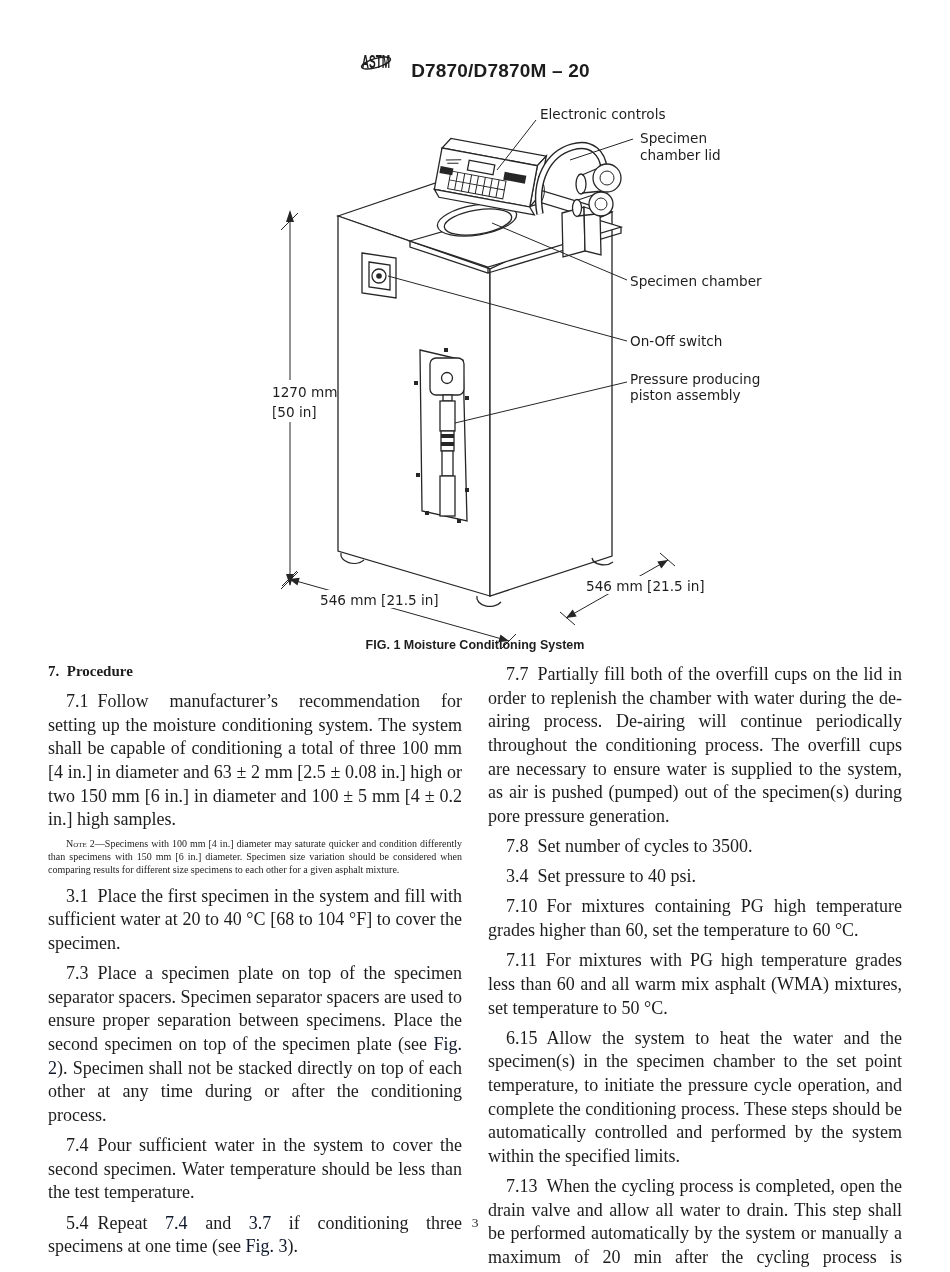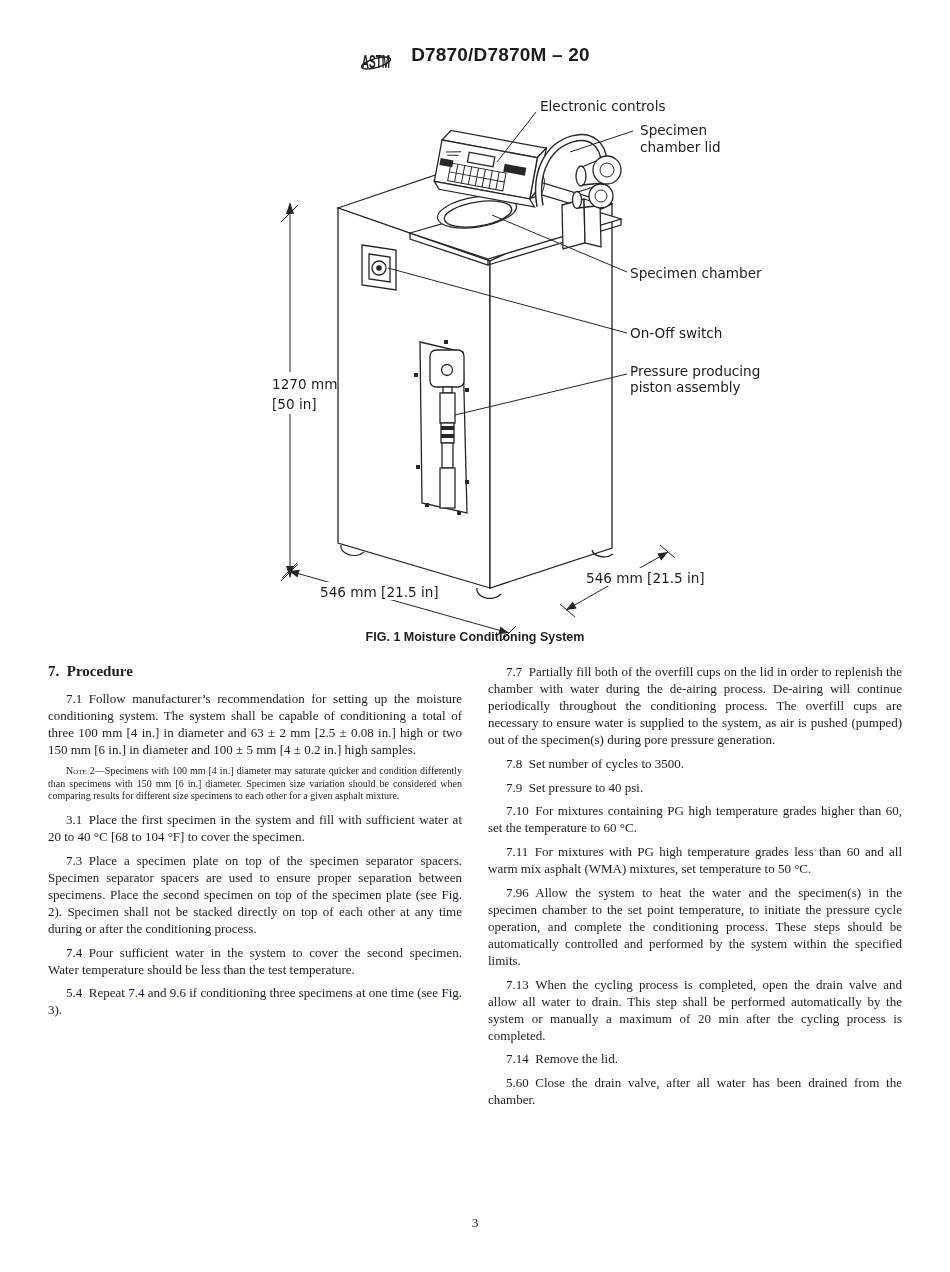--- a/index.html
+++ b/index.html
@@ -2,35 +2,35 @@
 <html><head>
 <meta charset="utf-8">
 <style>
   html,body{margin:0;padding:0;}
   body{
     width:950px;height:1272px;position:relative;background:#ffffff;
     font-family:"Liberation Serif",serif;color:#1c1c1c;overflow:hidden;
   }
   
   .doc-header{position:absolute;top:44px;left:0;width:100%;
-    display:flex;justify-content:center;align-items:flex-start;gap:11px;}
+    display:flex;justify-content:center;align-items:flex-end;gap:11px;}
   .doc-title{font-family:"Liberation Sans",sans-serif;font-weight:bold;font-size:19px;letter-spacing:.2px;margin-left:8px;}
   
-  .figure-wrap{position:absolute;top:92px;left:0;width:950px;height:560px;}
+  .figure-wrap{position:absolute;top:100px;left:0;width:950px;height:560px;}
   .fig-label{font-family:"DejaVu Sans",sans-serif;font-size:13.6px;fill:#1d1d1d;}
   .fig-caption{font-family:"Liberation Sans",sans-serif;font-weight:bold;font-size:12.5px;fill:#1d1d1d;}
   .ln{stroke:#262626;stroke-width:1.3;fill:none;}
   .lnw{stroke:#262626;stroke-width:1.3;fill:#ffffff;}
   .lnthin{stroke:#262626;stroke-width:1;fill:none;}
   .blk{fill:#262626;stroke:none;}
   
   .columns{position:absolute;top:663px;left:48px;width:854px;display:flex;gap:26px;}
   .col{width:414px;}
   .section-heading{font-size:15px;font-weight:bold;margin:0 0 10px 0;}
-  .para{margin:0 0 6.5px 0;text-align:justify;text-indent:18px;font-size:13px;line-height:1.315;}
+  .para{margin:0 0 6.5px 0;text-align:justify;text-indent:18px;font-size:18px;line-height:1.315;}
   .note{margin:2px 0 8px 0;text-align:justify;text-indent:18px;font-size:10px;line-height:1.27;}
   .sc{font-variant:small-caps;}
   .xref{color:#0f172a;text-decoration:none;cursor:pointer;}
   .page-number{position:absolute;top:1215px;left:0;width:100%;text-align:center;font-size:13.5px;}
 </style>
 </head>
 <body>
 
 <div class="doc-header">
   <svg width="32" height="38" viewBox="0 0 32 38">
@@ -173,30 +173,30 @@
 
 <div class="columns">
 
   <div class="col">
     <h2 class="section-heading">7. Procedure</h2>
     <p class="para">7.1 Follow manufacturer’s recommendation for setting up the moisture conditioning system. The system shall be capable of conditioning a total of three 100 mm [4 in.] in diameter and 63 ± 2 mm [2.5 ± 0.08 in.] high or two 150 mm [6 in.] in diameter and 100 ± 5 mm [4 ± 0.2 in.] high samples.</p>
     <p class="note"><span class="sc">Note 2</span><span>—Specimens with 100 mm [4 in.] diameter may saturate quicker and condition differently than specimens with 150 mm [6 in.] diameter. Specimen size variation should be considered when comparing results for different size specimens to each other for a given asphalt mixture.</span></p>
     <p class="para">3.1 Place the first specimen in the system and fill with sufficient water at 20 to 40 °C [68 to 104 °F] to cover the specimen.</p>
     <p class="para"><span>7.3 Place a specimen plate on top of the specimen separator spacers. Specimen separator spacers are used to ensure proper separation between specimens. Place the second specimen on top of the specimen plate (see </span><a class="xref">Fig. 2</a><span>). Specimen shall not be stacked directly on top of each other at any time during or after the conditioning process.</span></p>
     <p class="para">7.4 Pour sufficient water in the system to cover the second specimen. Water temperature should be less than the test temperature.</p>
-    <p class="para"><span>5.4 Repeat </span><a class="xref">7.4</a><span> and </span><a class="xref">9.6</a><span> if conditioning three specimens at one time (see </span><a class="xref">Fig. 3</a><span>).</span></p>
+    <p class="para"><span>5.4 Repeat </span><a class="xref">7.4</a><span> and </span><a class="xref">3.7</a><span> if conditioning three specimens at one time (see </span><a class="xref">Fig. 3</a><span>).</span></p>
   </div>
 
   <div class="col">
     <p class="para">7.7 Partially fill both of the overfill cups on the lid in order to replenish the chamber with water during the de-airing process. De-airing will continue periodically throughout the conditioning process. The overfill cups are necessary to ensure water is supplied to the system, as air is pushed (pumped) out of the specimen(s) during pore pressure generation.</p>
     <p class="para">7.8 Set number of cycles to 3500.</p>
-    <p class="para">7.9 Set pressure to 40 psi.</p>
+    <p class="para">3.4 Set pressure to 40 psi.</p>
     <p class="para">7.10 For mixtures containing PG high temperature grades higher than 60, set the temperature to 60 °C.</p>
     <p class="para">7.11 For mixtures with PG high temperature grades less than 60 and all warm mix asphalt (WMA) mixtures, set temperature to 50 °C.</p>
-    <p class="para">7.96 Allow the system to heat the water and the specimen(s) in the specimen chamber to the set point temperature, to initiate the pressure cycle operation, and complete the conditioning process. These steps should be automatically controlled and performed by the system within the specified limits.</p>
+    <p class="para">6.15 Allow the system to heat the water and the specimen(s) in the specimen chamber to the set point temperature, to initiate the pressure cycle operation, and complete the conditioning process. These steps should be automatically controlled and performed by the system within the specified limits.</p>
     <p class="para">7.13 When the cycling process is completed, open the drain valve and allow all water to drain. This step shall be performed automatically by the system or manually a maximum of 20 min after the cycling process is completed.</p>
     <p class="para">7.14 Remove the lid.</p>
     <p class="para">5.60 Close the drain valve, after all water has been drained from the chamber.</p>
   </div>
 
 </div>
 
 <div class="page-number">3</div>
 
 </body></html>

